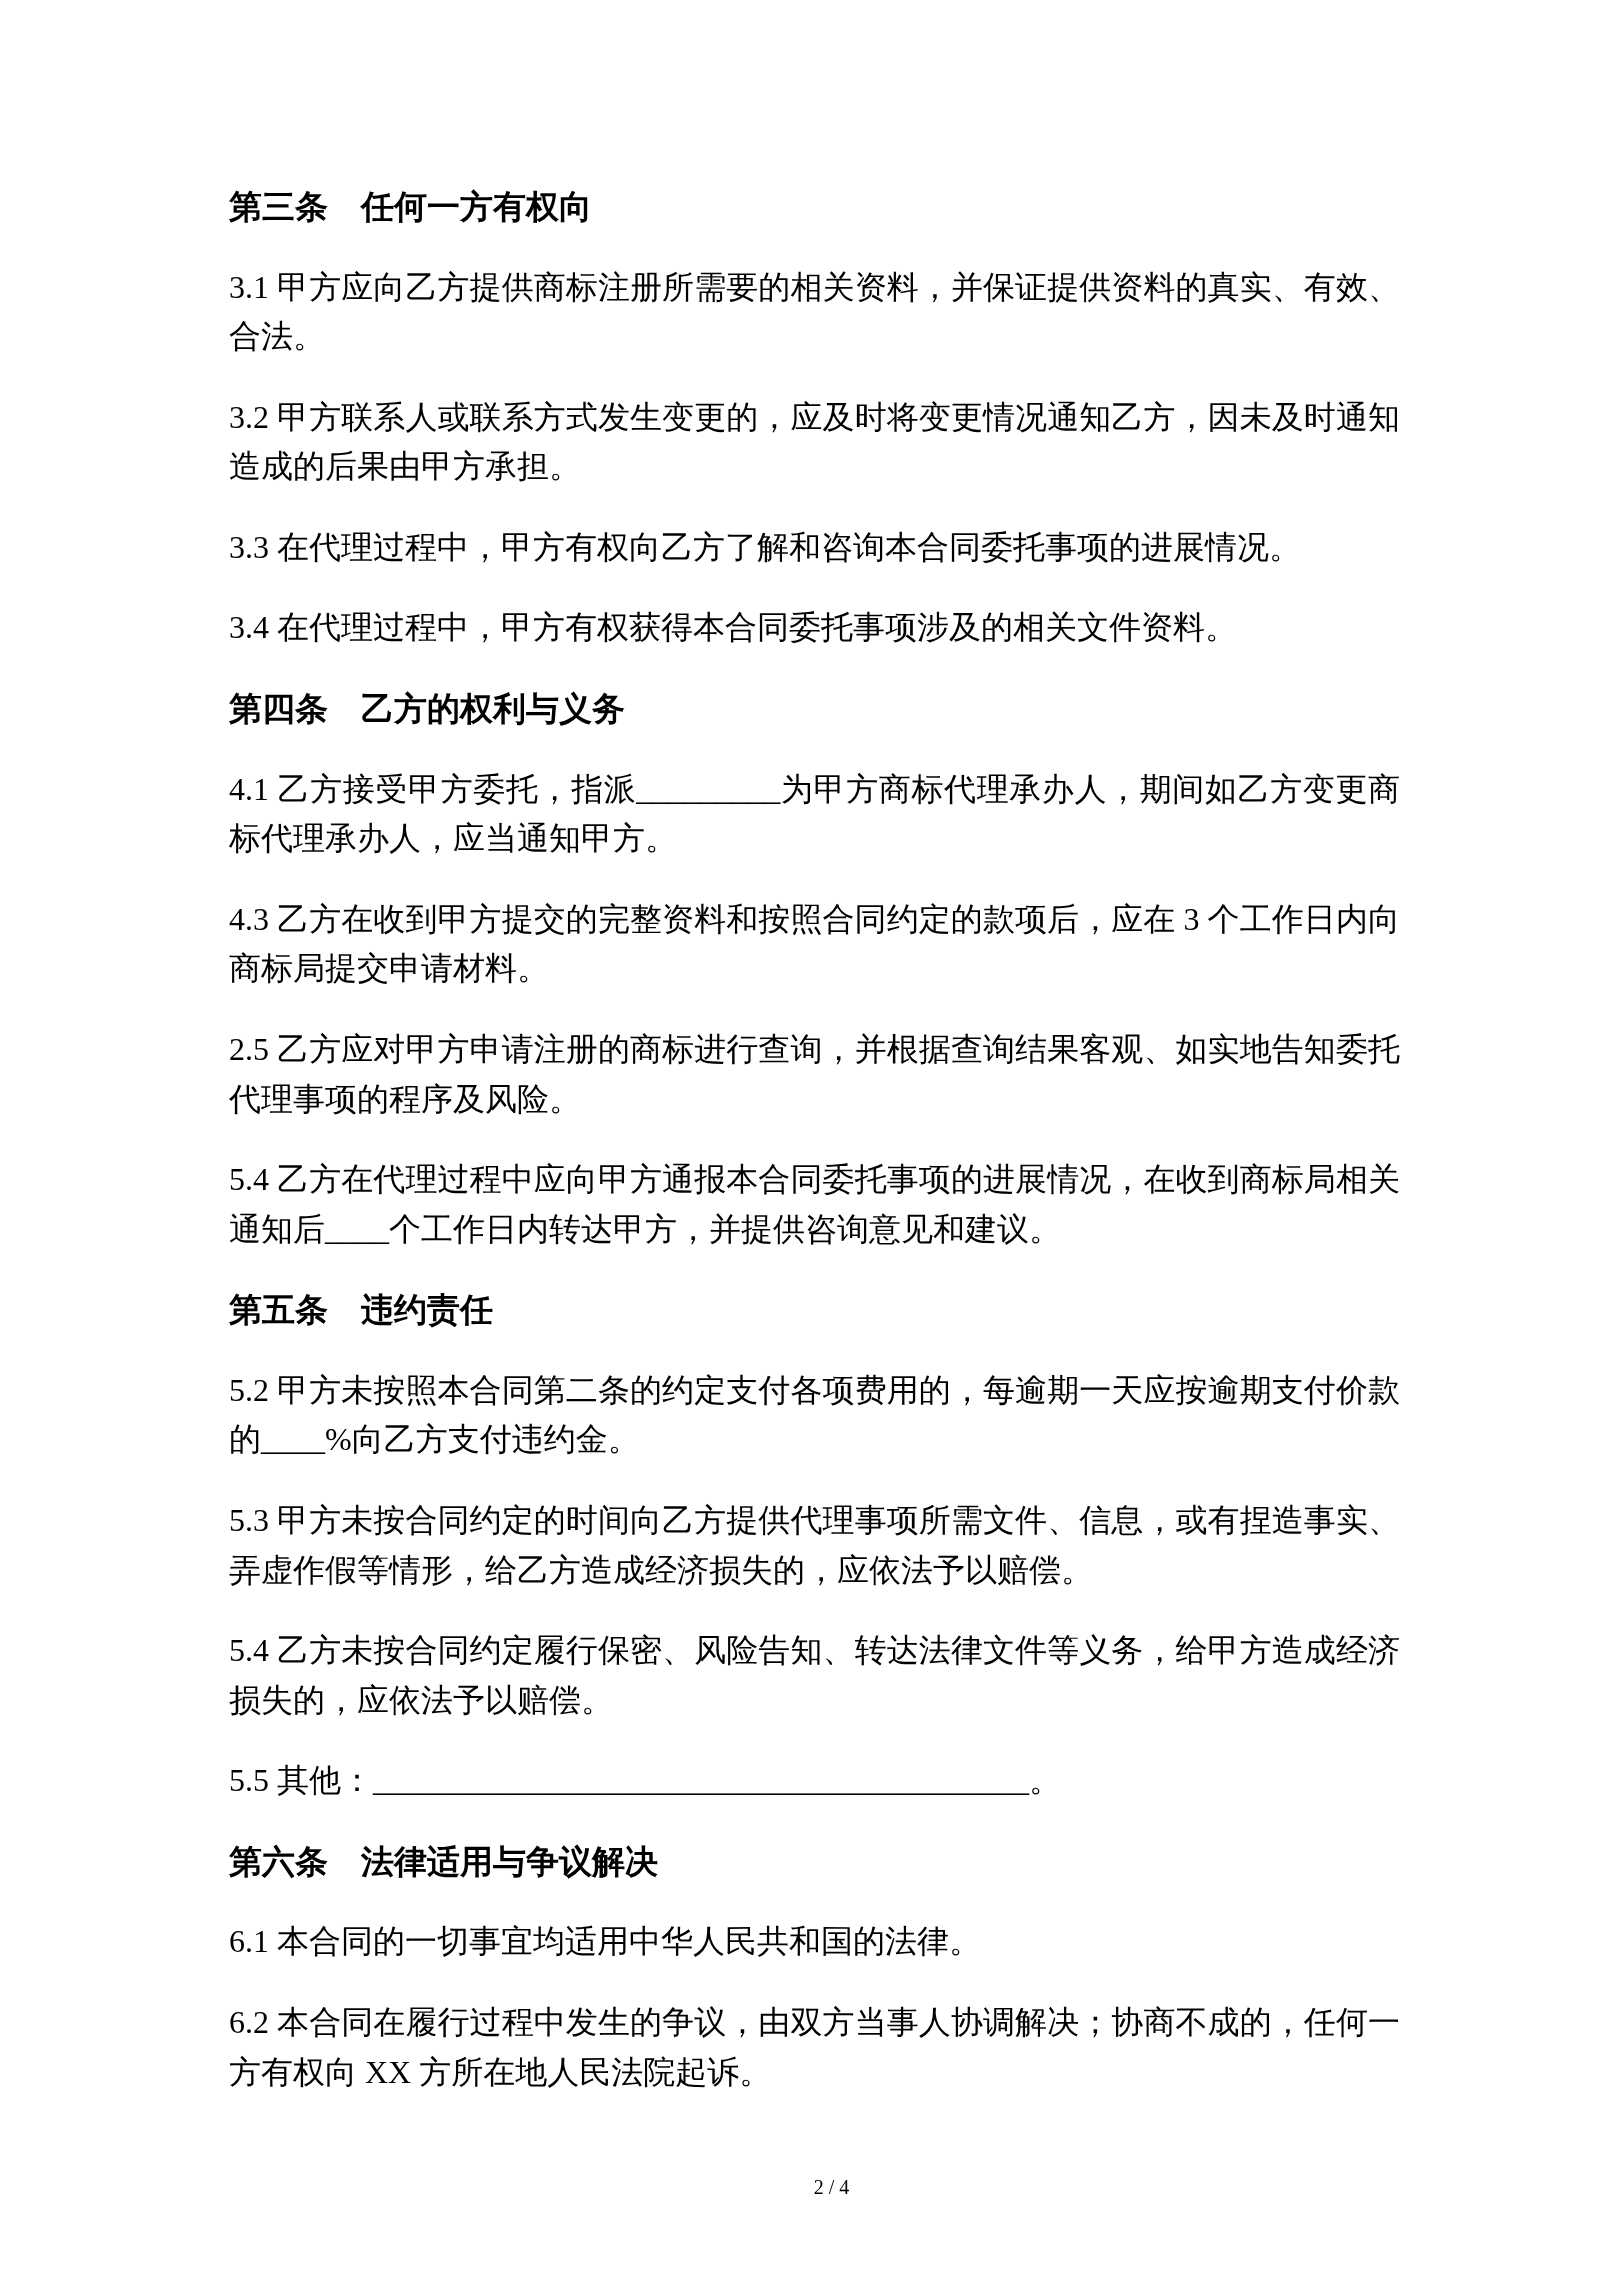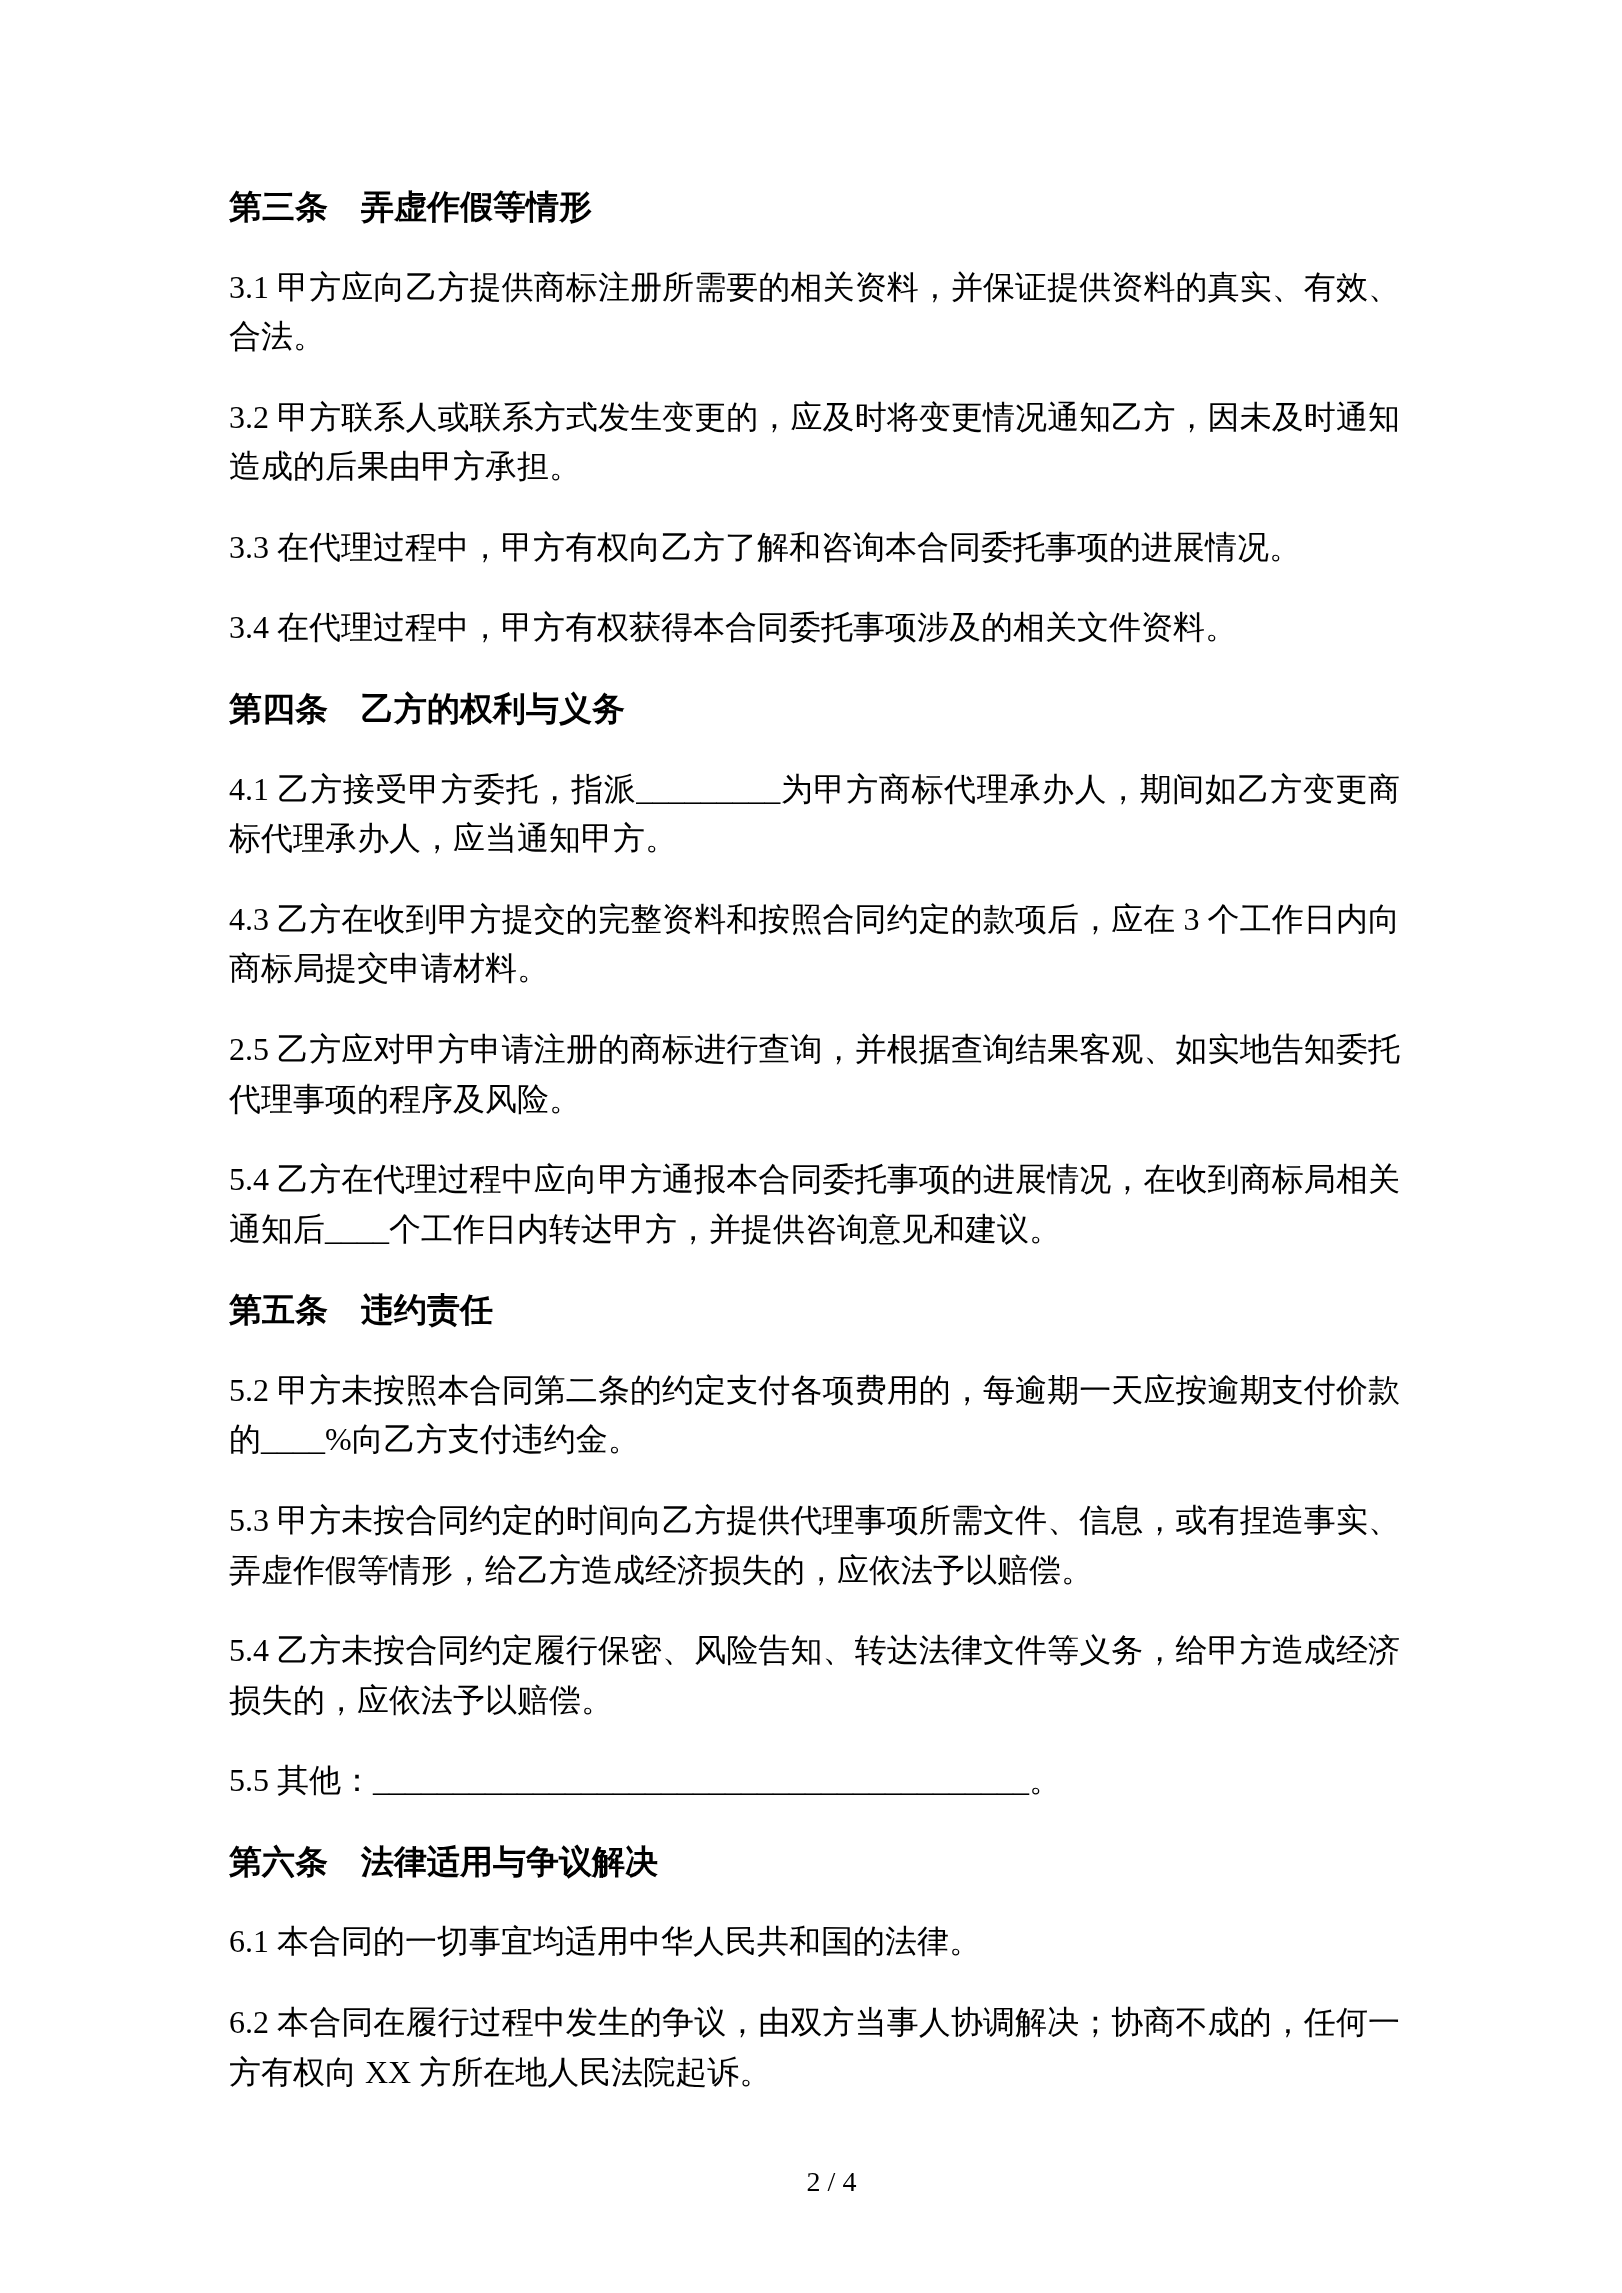--- a/index.html
+++ b/index.html
@@ -30,31 +30,31 @@
     text-align: justify;
     word-break: break-all;
   }
   .para strong { font-weight: normal; }
   .page-footer {
     position: absolute;
     left: 0;
     bottom: 91px;
     width: 100%;
     text-align: center;
-    font-size: 28px;
+    font-size: 20px;
     padding-left: 40px;
   }
 </style>
 </head>
 <body>
 
 <div class="page">
 
   <section class="article">
-    <h2 class="article-heading">第三条　弄虚作假等情形</h2>
+    <h2 class="article-heading">第三条　任何一方有权向</h2>
     <p class="para">3.1 甲方应向乙方提供商标注册所需要的相关资料，并保证提供资料的真实、有效、合法。</p>
     <p class="para">3.2 甲方联系人或联系方式发生变更的，应及时将变更情况通知乙方，因未及时通知造成的后果由甲方承担。</p>
     <p class="para">3.3 在代理过程中，甲方有权向乙方了解和咨询本合同委托事项的进展情况。</p>
     <p class="para">3.4 在代理过程中，甲方有权获得本合同委托事项涉及的相关文件资料。</p>
   </section>
 
   <section class="article">
     <h2 class="article-heading">第四条　乙方的权利与义务</h2>
     <p class="para">4.1 乙方接受甲方委托，指派_________为甲方商标代理承办人，期间如乙方变更商标代理承办人，应当通知甲方。</p>
     <p class="para">4.3 乙方在收到甲方提交的完整资料和按照合同约定的款项后，应在 3 个工作日内向商标局提交申请材料。</p>

